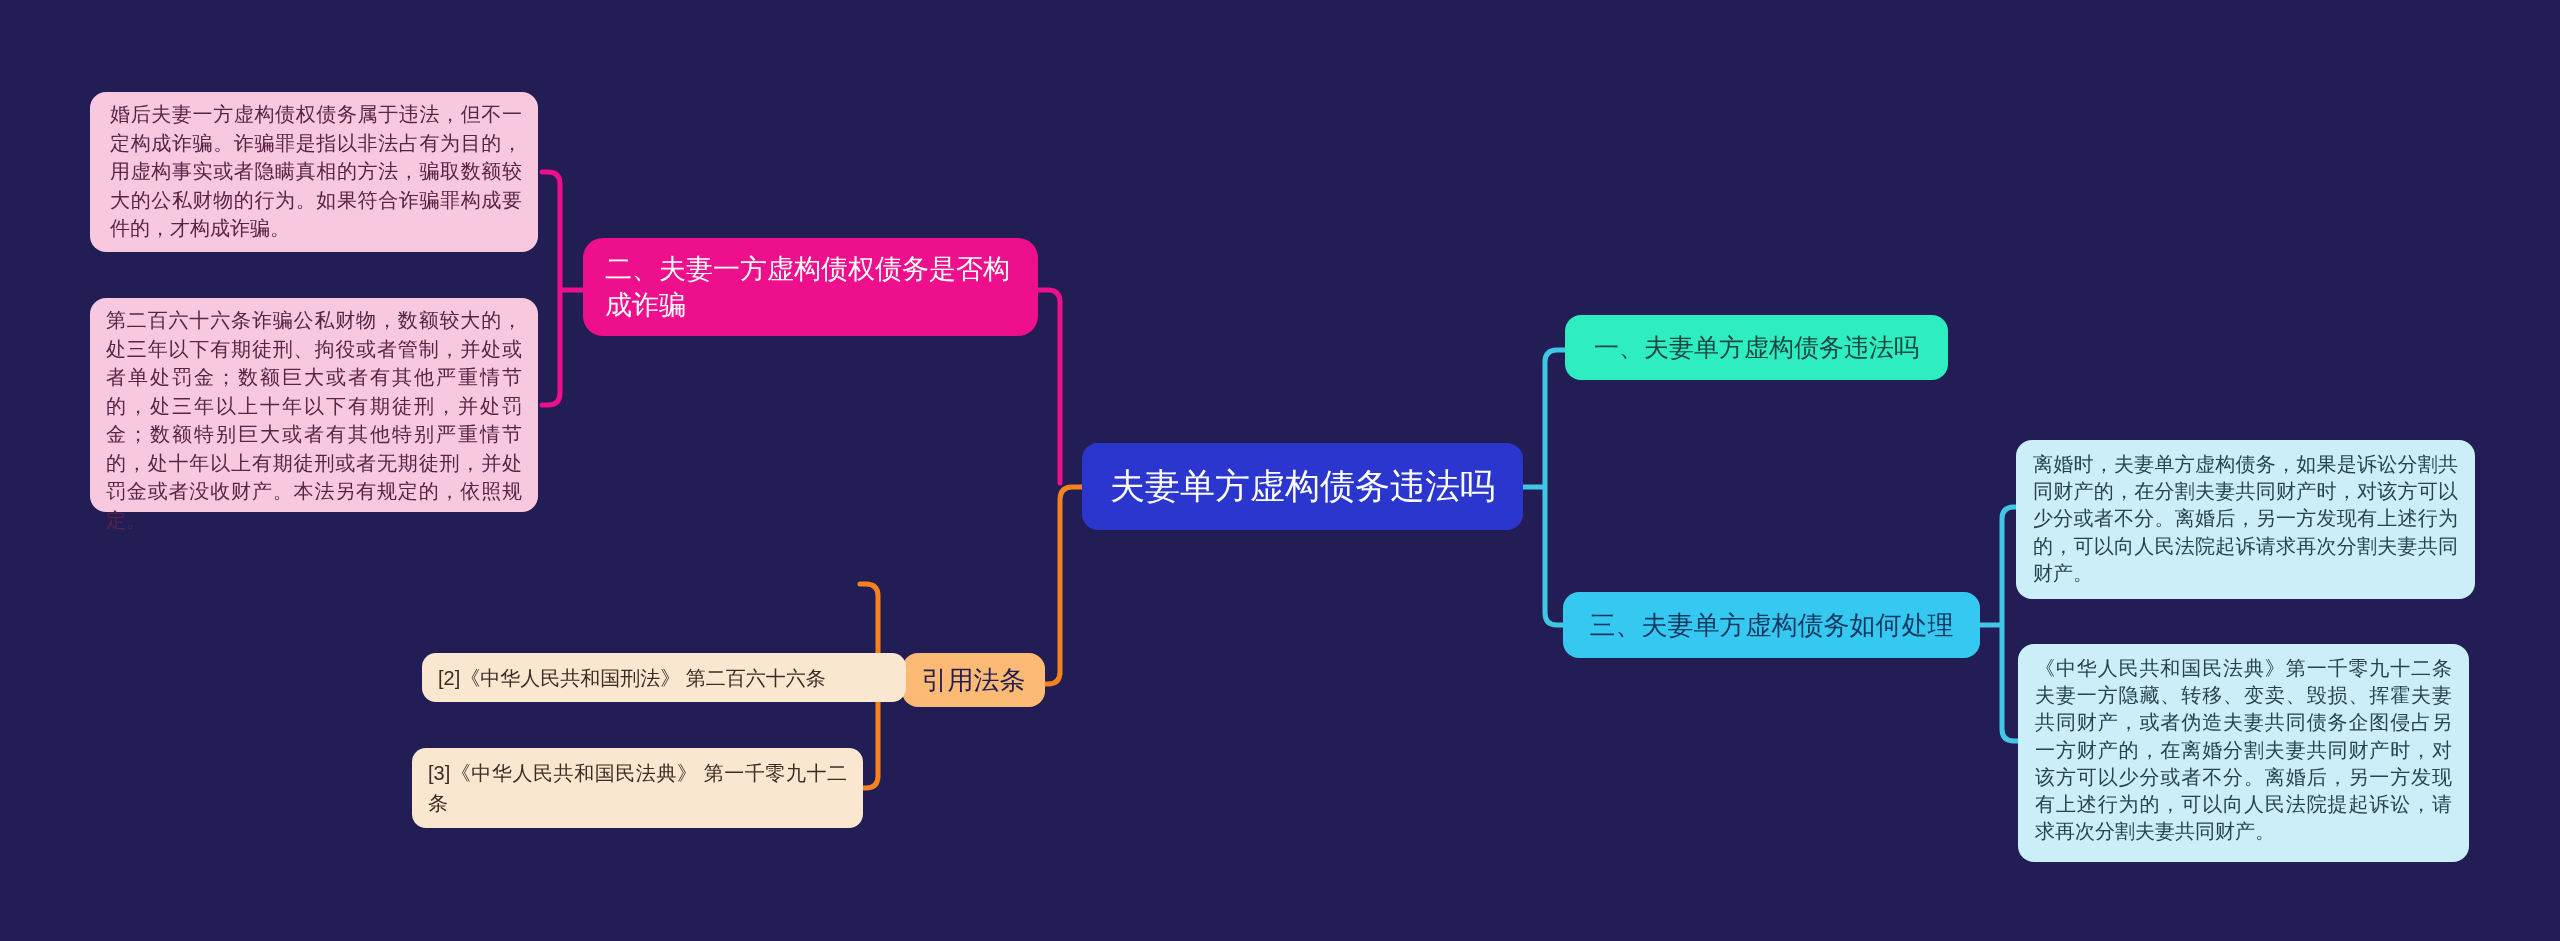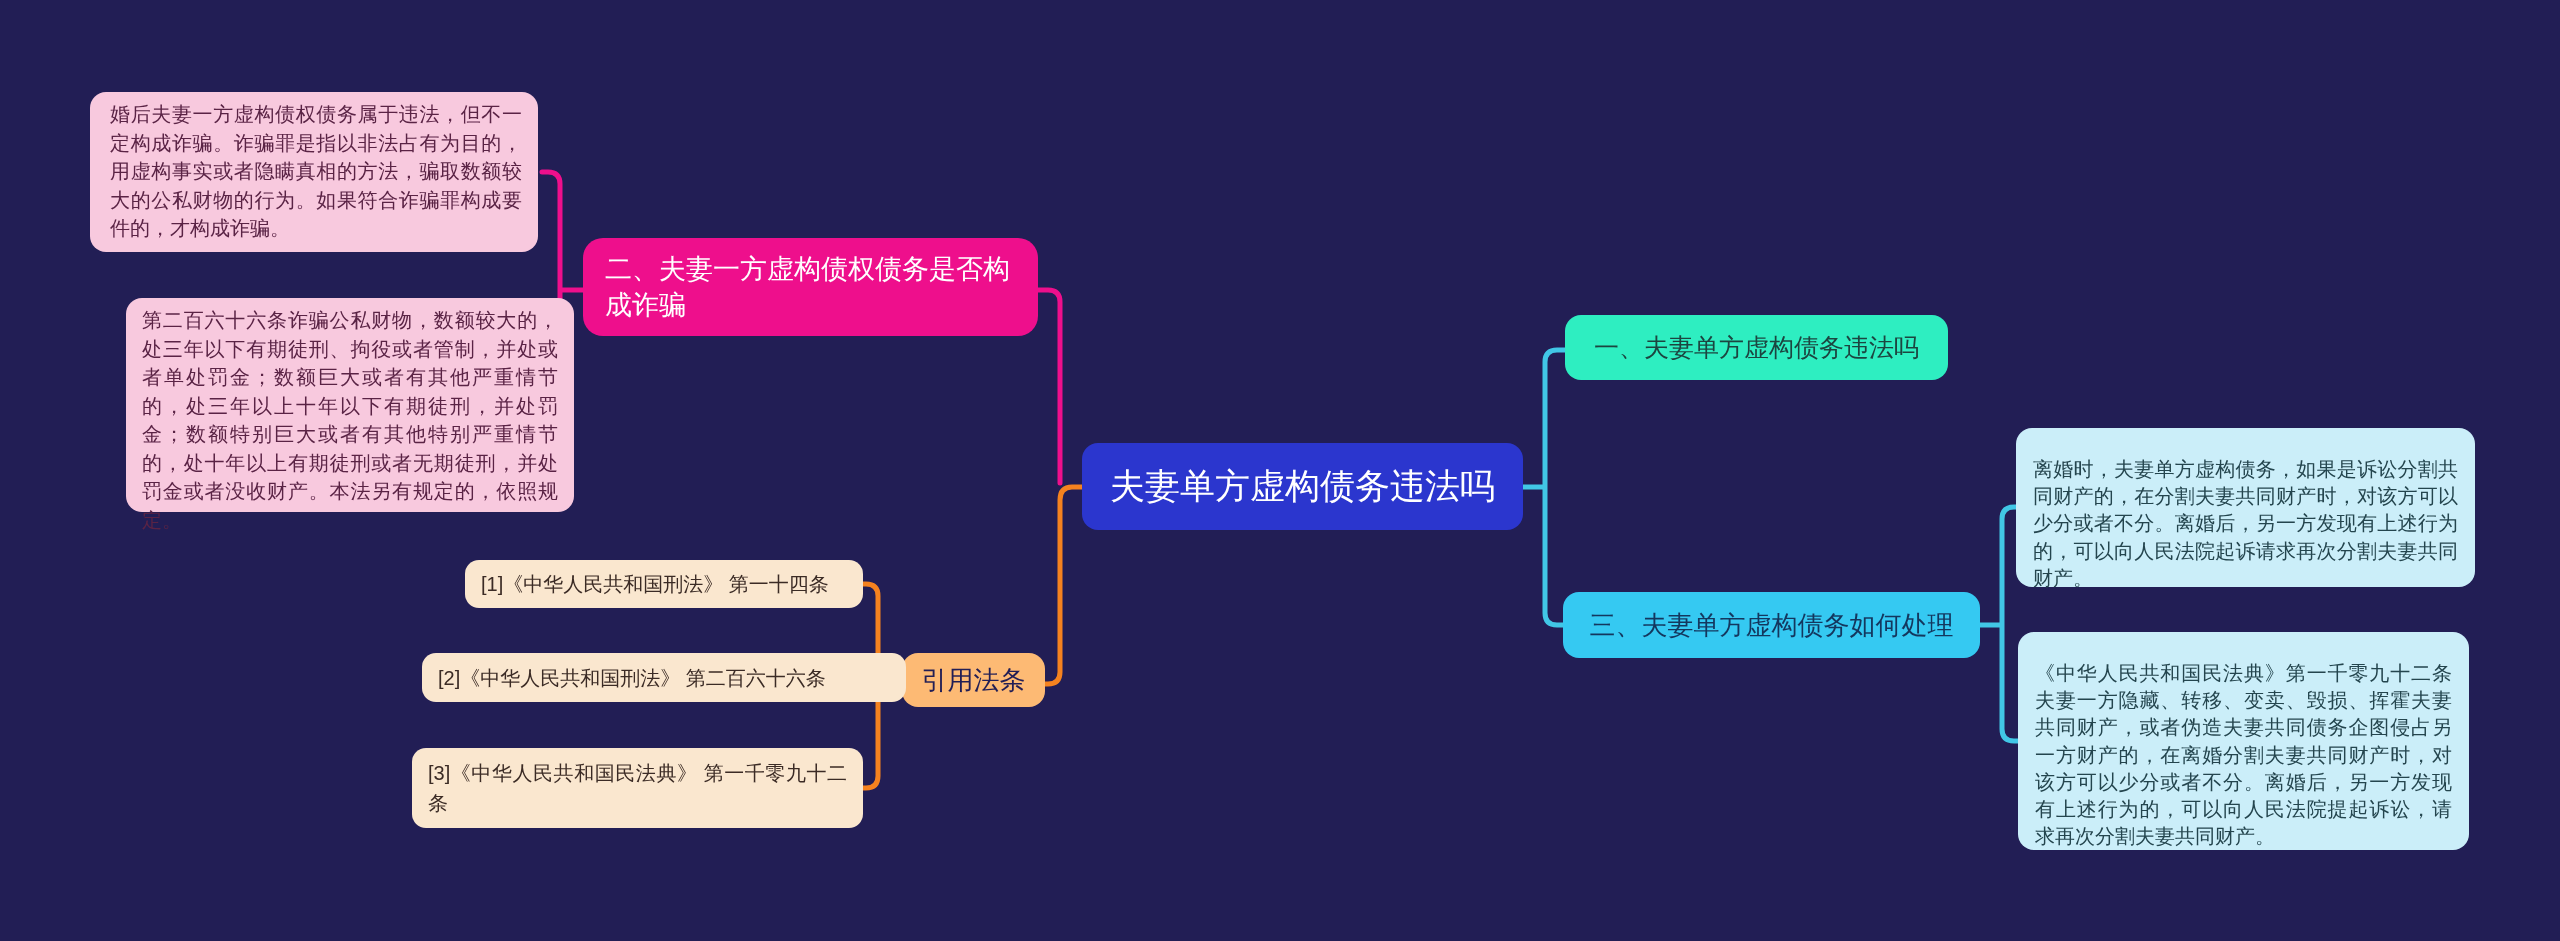--- a/index.html
+++ b/index.html
@@ -23,21 +23,21 @@
   
   .pink-note {
     background: #F8C9DE;
     color: #5A2345;
     border-radius: 16px;
     font-size: 20px;
     line-height: 28.5px;
     padding: 8px 16px;
   }
   #pink-note-1 { left: 90px;  top: 92px;  width: 448px; height: 160px; padding-left: 20px; }
-  #pink-note-2 { left: 90px;  top: 298px; width: 448px; height: 214px; margin-left: 36px; }
+  #pink-note-2 { left: 90px;  top: 298px; width: 448px; height: 214px; }
   
   #topic-fraud {
     left: 583px; top: 238px; width: 455px; height: 98px;
     background: #EE0F8C; color: #FFFFFF;
     border-radius: 20px;
     font-size: 27px; line-height: 36px;
     padding: 13px 22px;
   }
   
   #root-node {
@@ -60,21 +60,22 @@
     border-radius: 16px; font-size: 26px;
     display: flex; align-items: center; justify-content: center;
   }
   
   .blue-note {
     background: #CBEEF9;
     color: #24454E;
     border-radius: 16px;
     font-size: 20px;
     line-height: 27.2px;
-    padding: 28px 17px;
+    padding: 11px 17px;
+    margin-top: 12px;
   }
   #blue-note-1 { left: 2016px; top: 428px; width: 459px; height: 159px; }
   #blue-note-2 { left: 2018px; top: 632px; width: 451px; height: 218px; }
   
   #ref-node {
     left: 902px; top: 653px; width: 143px; height: 54px;
     background: #fdba74; color: #221E55;
     border-radius: 16px; font-size: 26px;
     display: flex; align-items: center; justify-content: center;
   }
@@ -115,21 +116,20 @@
   <div class="note pink-note" id="pink-note-1">婚后夫妻一方虚构债权债务属于违法，但不一定构成诈骗。诈骗罪是指以非法占有为目的，用虚构事实或者隐瞒真相的方法，骗取数额较大的公私财物的行为。如果符合诈骗罪构成要件的，才构成诈骗。</div>
 
   <div class="note pink-note" id="pink-note-2">第二百六十六条诈骗公私财物，数额较大的，处三年以下有期徒刑、拘役或者管制，并处或者单处罚金；数额巨大或者有其他严重情节的，处三年以上十年以下有期徒刑，并处罚金；数额特别巨大或者有其他特别严重情节的，处十年以上有期徒刑或者无期徒刑，并处罚金或者没收财产。本法另有规定的，依照规定。</div>
 
   <div class="node" id="topic-fraud">二、夫妻一方虚构债权债务是否构成诈骗</div>
 
   <div class="node" id="root-node">夫妻单方虚构债务违法吗</div>
 
   <div class="node" id="ref-node">引用法条</div>
 
-  <div class="note law-note" id="law-note-1">[1]《中华人民共和国刑法》 第一十四条</div>
 
   <div class="note law-note" id="law-note-2">[2]《中华人民共和国刑法》 第二百六十六条</div>
 
   <div class="note law-note" id="law-note-3">[3]《中华人民共和国民法典》 第一千零九十二条</div>
 
   <div class="node" id="topic-illegal">一、夫妻单方虚构债务违法吗</div>
 
   <div class="node" id="topic-handle">三、夫妻单方虚构债务如何处理</div>
 
   <div class="note blue-note" id="blue-note-1">离婚时，夫妻单方虚构债务，如果是诉讼分割共同财产的，在分割夫妻共同财产时，对该方可以少分或者不分。离婚后，另一方发现有上述行为的，可以向人民法院起诉请求再次分割夫妻共同财产。</div>

